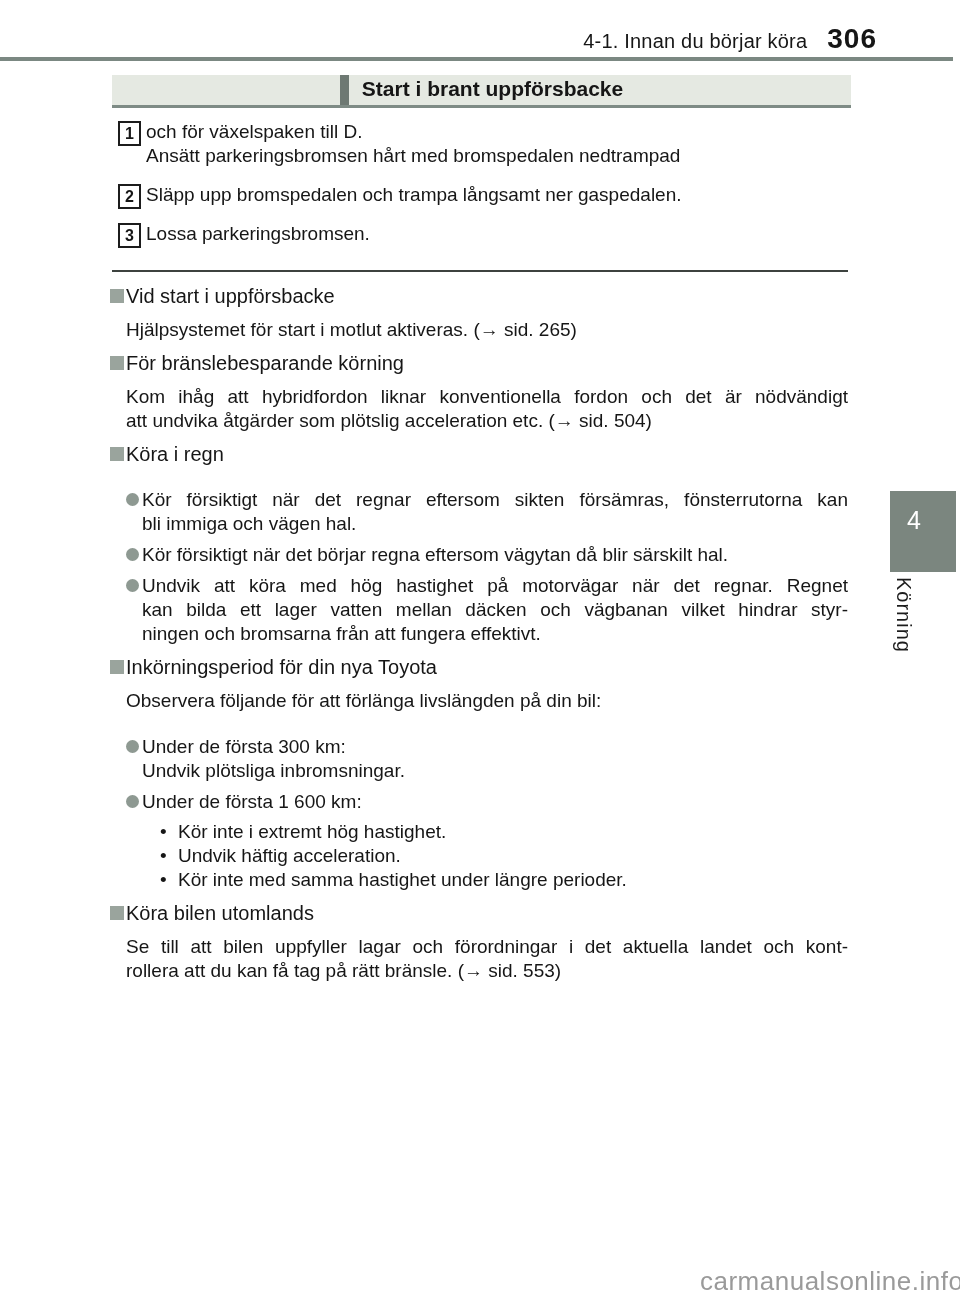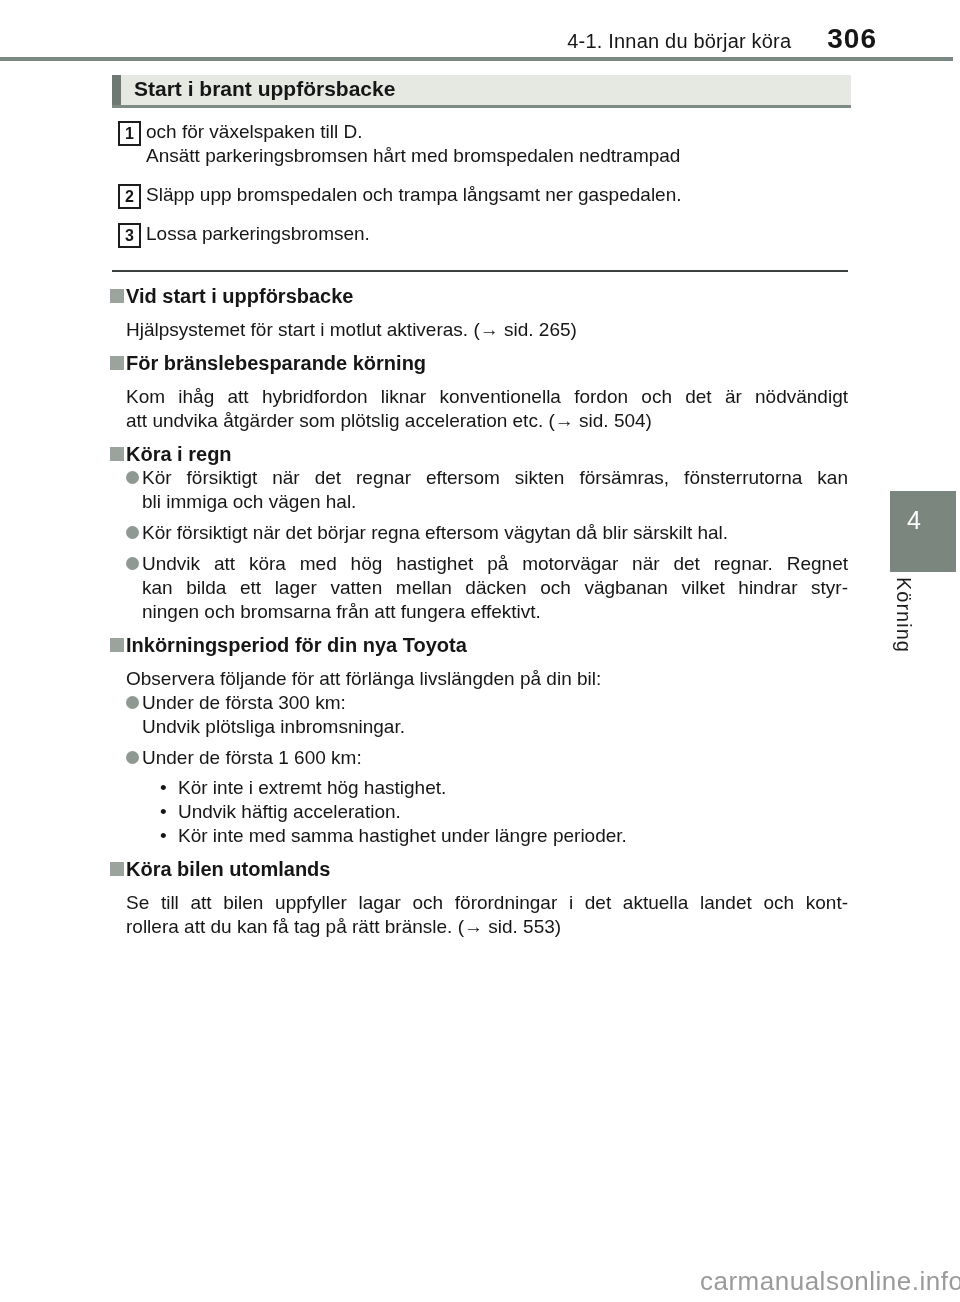--- a/index.html
+++ b/index.html
@@ -2,48 +2,48 @@
 <html style="--accent_bar: #6e7973; --title_bar_bg: #e5e9e2; --title_bar_border: #7e8b85; --rule: #7b8882; --tab_bg: #7b867f; --bullet: #8e9992; --square: #9aa49d; --watermark: #9a9a9a;"><head>
 <meta charset="utf-8">
 <style>
   html,body { margin:0; padding:0; background:#ffffff; }
   .page {
     position:relative; width:960px; height:1302px; background:#ffffff;
     font-family:"Liberation Sans","DejaVu Sans",sans-serif; color:#161616;
     overflow:hidden;
   }
   
-  .page-header { position:absolute; top:23px; right:83px; display:flex; align-items:baseline; gap:36px; }
+  .page-header { position:absolute; top:23px; right:83px; display:flex; align-items:baseline; gap:20px; }
   .crumb   { font-size:20px; letter-spacing:0.2px; }
   .pagenum { font-size:28px; font-weight:bold; letter-spacing:1px; }
   .top-rule { position:absolute; top:57px; left:0; width:953px; height:4px; background:var(--rule,#7b8882); }
   
   .title-bar {
     position:absolute; top:75px; left:112px; width:739px; height:33px;
     background:var(--title_bar_bg,#e5e9e2); border-bottom:3px solid var(--title_bar_border,#7e8b85);
-    display:flex; align-items:center; box-sizing:border-box;
+    display:flex; align-items:center; box-sizing:border-box;justify-content:center;
   }
   .accent { width:9px; align-self:stretch; background:var(--accent_bar,#6e7973); margin-right:13px; }
   .title-text { font-size:21px; font-weight:bold; padding-bottom:2px; }
   
   .content { position:absolute; top:108px; left:126px; width:722px; font-size:19px; line-height:24px; }
   #steps { margin-top:12px; }
   .step { position:relative; margin-left:-8px; padding-left:28px; margin-bottom:15px; }
   .stepbox {
     position:absolute; left:0; top:1px; width:19px; height:21px;
     border:2px solid #1c1c1c; font-size:16px; font-weight:bold; line-height:21px; text-align:center;
   }
   .ln { white-space:nowrap; }
   .divider { height:2px; background:#3d423f; margin:24px 0 12px -14px; width:736px; }
-  .sec-head { position:relative; margin:9px 0 0 0; font-size:20px; font-weight:bold; line-height:24px; }
+  .sec-head { position:relative; margin:9px 0 0 0; font-size:20px; font-weight:normal; line-height:24px; }
   .sec:first-child .sec-head { margin-top:0; }
   .sq { position:absolute; left:-16px; top:5px; width:14px; height:14px; background:var(--square,#9aa49d); }
   .para { margin-top:10px; }
   .bullet { position:relative; padding-left:16px; margin-top:7px; }
-  .bullet.first { margin-top:0; }
+  .bullet.first { margin-top:22px; }
   .dot { position:absolute; left:0; top:5px; width:13px; height:13px; border-radius:50%; background:var(--bullet,#8e9992); }
   .sublist { margin-top:6px; padding-left:34px; }
   .sub-item { position:relative; padding-left:18px; }
   .sdot { position:absolute; left:0; }
   
   .side-tab {
     position:absolute; left:890px; top:491px; width:66px; height:81px;
     background:var(--tab_bg,#7b867f); color:#ffffff; font-size:25px;
     box-sizing:border-box; padding:15px 0 0 17px;
   }

